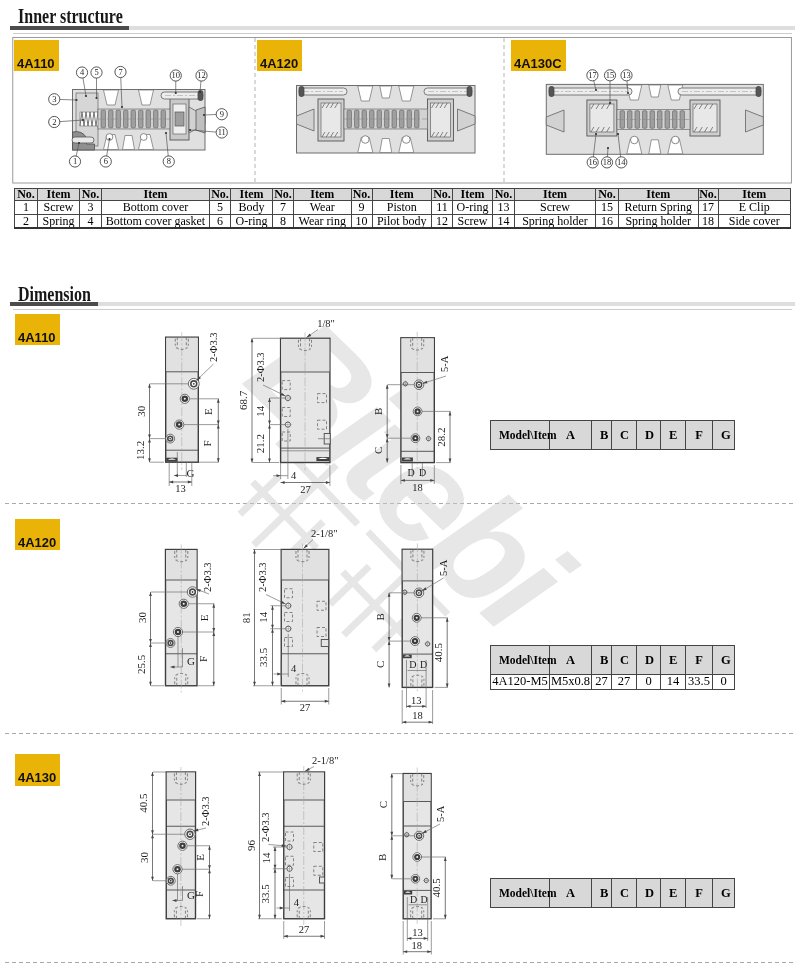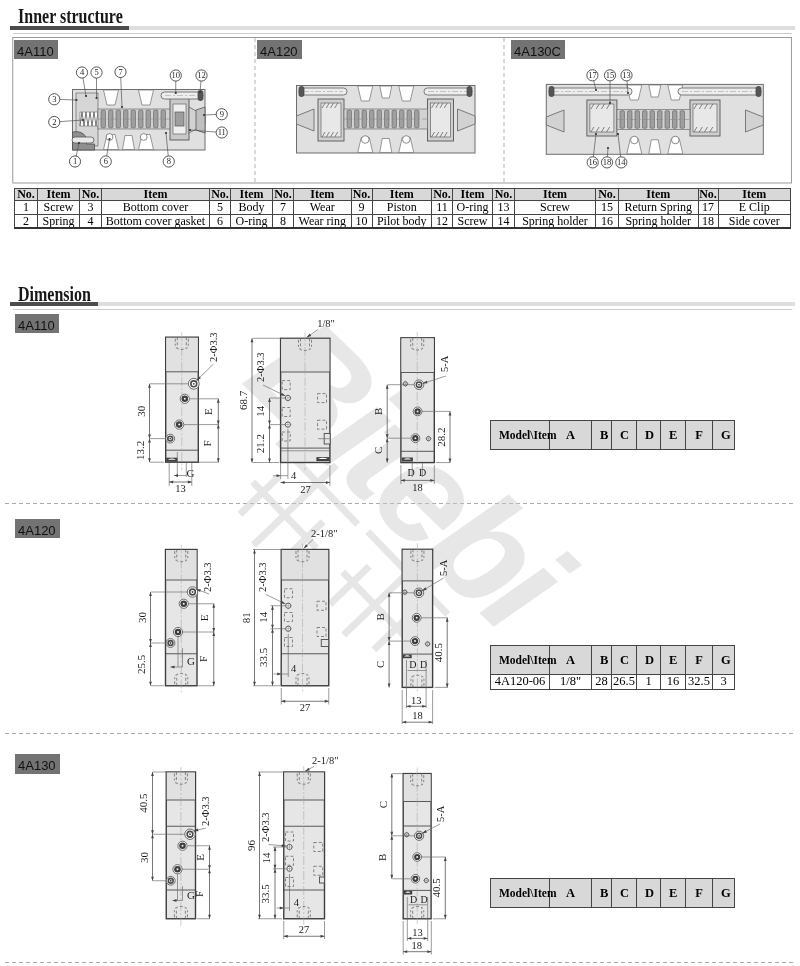--- a/index.html
+++ b/index.html
@@ -1,22 +1,22 @@
 <!DOCTYPE html>
 <html><head><meta charset="utf-8">
 <style>
 html,body{margin:0;padding:0;background:#fff;}
 #page{position:relative;width:800px;height:966px;overflow:hidden;background:#fff;
   font-family:"Liberation Sans",sans-serif;}
 .hd{position:absolute;font-family:"Liberation Serif",serif;font-weight:bold;font-size:20px;color:#171717;transform:scaleX(0.8);transform-origin:0 0;}
 .bar-d{position:absolute;height:4px;background:#4c4c4c;}
 .bar-l{position:absolute;height:4px;background:#dedede;}
 .thin{position:absolute;height:1px;background:#ccc;}
-.lab{position:absolute;background:#737373;color:#111;font-weight:normal;font-size:13px;
-  font-family:"Liberation Sans",sans-serif;padding:5px 4px 1px 3px;line-height:13.5px;}
+.lab{position:absolute;background:#eab308;color:#111;font-weight:bold;font-size:13px;
+  font-family:"Liberation Sans",sans-serif;padding:17px 4px 1px 3px;line-height:13.5px;}
 table{border-collapse:collapse;table-layout:fixed;}
 .bt{position:absolute;}
 .bt{left:14px;top:188px;width:776px;font-family:"Liberation Serif",serif;font-size:12px;}
 .bt th{background:#d8d8d8;font-weight:bold;height:10px;line-height:11px;font-size:12px;padding:0;border:1px solid #444;text-align:center;margin-left:40px;}
 .bt td{height:12.5px;line-height:12.5px;padding:0;border:1px solid #444;text-align:center;white-space:nowrap;overflow:hidden;background:#fff;}
 .bt{border-bottom:2px solid #333;}
 .st{width:244px;font-family:"Liberation Serif",serif;font-size:12.5px;}
 .st th{background:#d8d8d8;font-weight:bold;height:12.5px;line-height:12.5px;padding:8px;border:1px solid #444;text-align:center;white-space:nowrap;}
 .st td{height:13.5px;line-height:13.5px;padding:0;border:1px solid #444;text-align:center;background:#fff;}
 #st110{position:absolute;left:490px;top:419.5px;}
@@ -953,28 +953,28 @@
             <th style="font-size:11.5px">Model\Item</th>
             <th>A</th>
             <th>B</th>
             <th>C</th>
             <th>D</th>
             <th>E</th>
             <th>F</th>
             <th>G</th>
           </tr>
           <tr>
-            <td>4A120-06</td>
-            <td>1/8"</td>
-            <td>28</td>
-            <td>26.5</td>
-            <td>1</td>
-            <td>16</td>
-            <td>32.5</td>
-            <td>3</td>
+            <td>4A120-M5</td>
+            <td>M5x0.8</td>
+            <td>27</td>
+            <td>27</td>
+            <td>0</td>
+            <td>14</td>
+            <td>33.5</td>
+            <td>0</td>
           </tr>
         </tbody>
       </table>
     </div>
 <div id="st130">
       <table class="st">
         <colgroup>
           <col style="width:59px">
           <col style="width:42px">
           <col style="width:20px">

